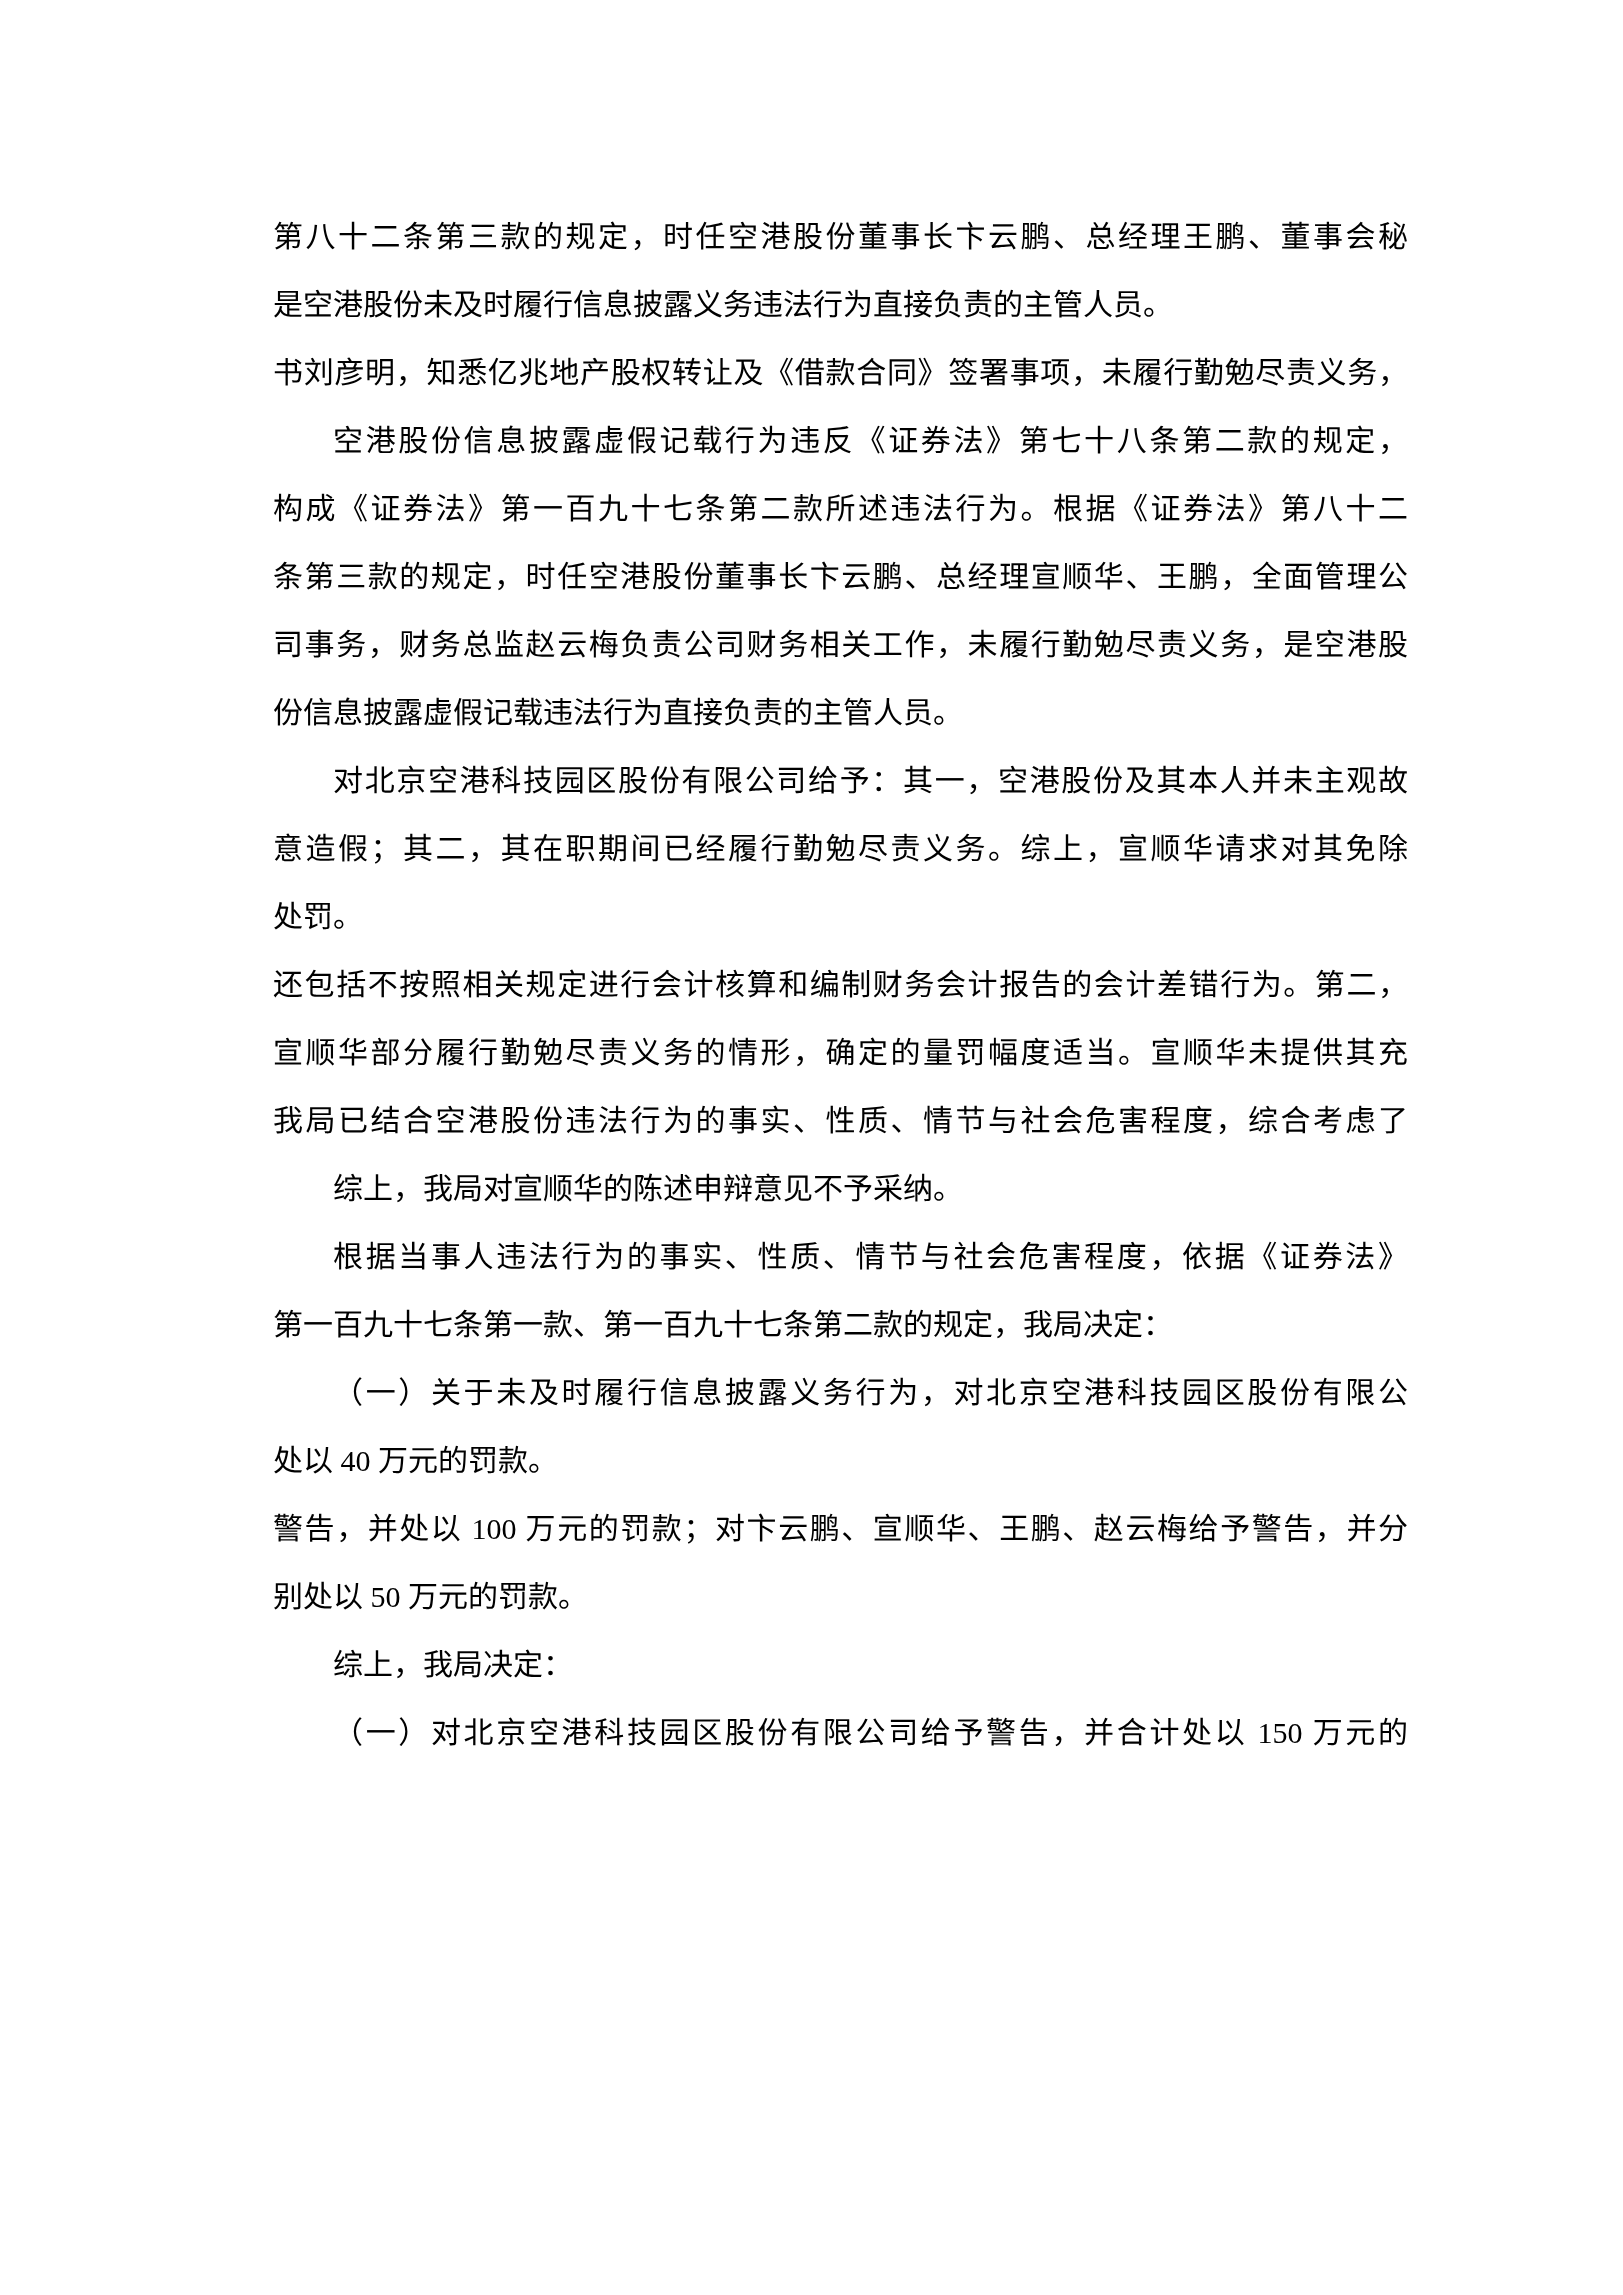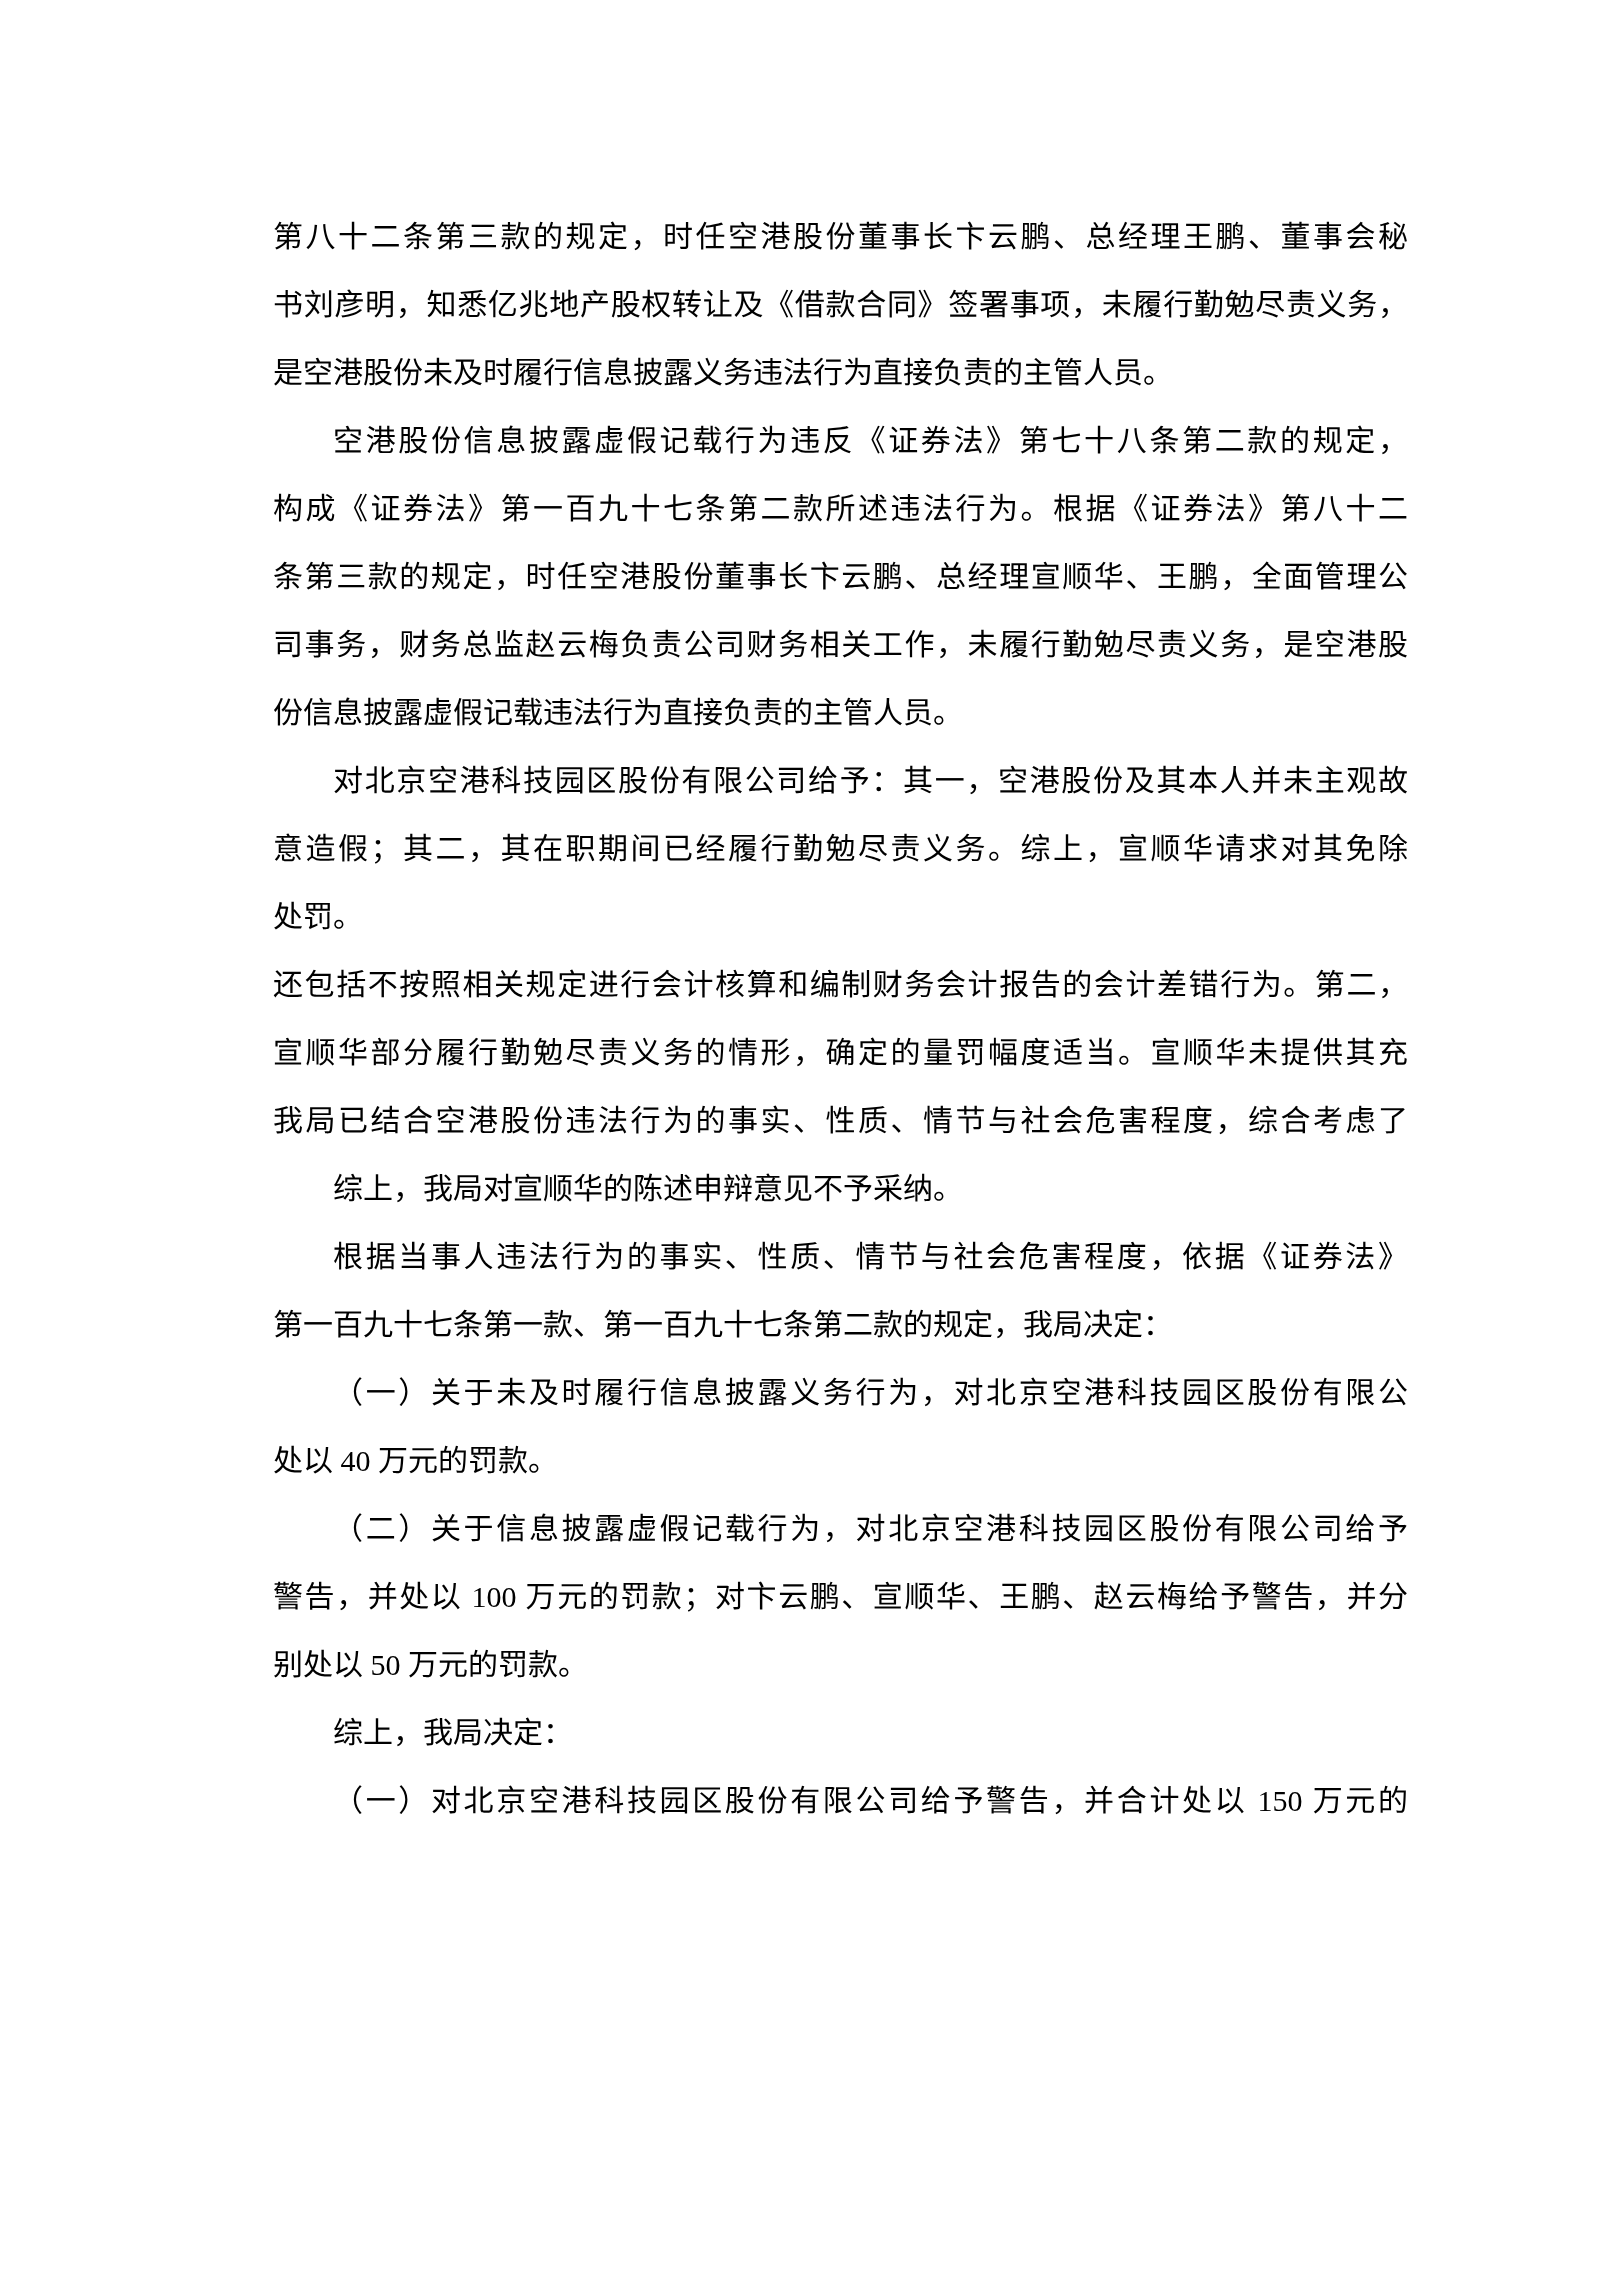--- a/index.html
+++ b/index.html
@@ -46,38 +46,37 @@
   .line.indent {
     text-indent: 2em;
   }
 </style>
 </head>
 <body style="background: rgb(255, 255, 255);">
 
 <div class="page">
   <div class="doc" style="color: rgb(0, 0, 0);">
       <div class="line">第八十二条第三款的规定，时任空港股份董事长卞云鹏、总经理王鹏、董事会秘</div>
+      <div class="line para-end">是空港股份未及时履行信息披露义务违法行为直接负责的主管人员。</div>
       <div class="line">书刘彦明，知悉亿兆地产股权转让及《借款合同》签署事项，未履行勤勉尽责义务，</div>
-      <div class="line para-end">是空港股份未及时履行信息披露义务违法行为直接负责的主管人员。</div>
       <div class="line indent">空港股份信息披露虚假记载行为违反《证券法》第七十八条第二款的规定，</div>
       <div class="line">构成《证券法》第一百九十七条第二款所述违法行为。根据《证券法》第八十二</div>
       <div class="line">条第三款的规定，时任空港股份董事长卞云鹏、总经理宣顺华、王鹏，全面管理公</div>
       <div class="line">司事务，财务总监赵云梅负责公司财务相关工作，未履行勤勉尽责义务，是空港股</div>
       <div class="line para-end">份信息披露虚假记载违法行为直接负责的主管人员。</div>
       <div class="line indent">对北京空港科技园区股份有限公司给予：其一，空港股份及其本人并未主观故</div>
       <div class="line">意造假；其二，其在职期间已经履行勤勉尽责义务。综上，宣顺华请求对其免除</div>
       <div class="line para-end">处罚。</div>
       <div class="line">还包括不按照相关规定进行会计核算和编制财务会计报告的会计差错行为。第二，</div>
       <div class="line">宣顺华部分履行勤勉尽责义务的情形，确定的量罚幅度适当。宣顺华未提供其充</div>
       <div class="line">我局已结合空港股份违法行为的事实、性质、情节与社会危害程度，综合考虑了</div>
       <div class="line indent para-end">综上，我局对宣顺华的陈述申辩意见不予采纳。</div>
       <div class="line indent">根据当事人违法行为的事实、性质、情节与社会危害程度，依据《证券法》</div>
       <div class="line para-end">第一百九十七条第一款、第一百九十七条第二款的规定，我局决定：</div>
       <div class="line indent">（一）关于未及时履行信息披露义务行为，对北京空港科技园区股份有限公</div>
       <div class="line para-end">处以 40 万元的罚款。</div>
-      <div class="line indent">（二）关于信息披露虚假记载行为，对北京空港科技园区股份有限公司给予</div>
       <div class="line">警告，并处以 100 万元的罚款；对卞云鹏、宣顺华、王鹏、赵云梅给予警告，并分</div>
       <div class="line para-end">别处以 50 万元的罚款。</div>
       <div class="line indent para-end">综上，我局决定：</div>
       <div class="line indent">（一）对北京空港科技园区股份有限公司给予警告，并合计处以 150 万元的</div>
     </div>
 </div>
 
 
 </body></html>

